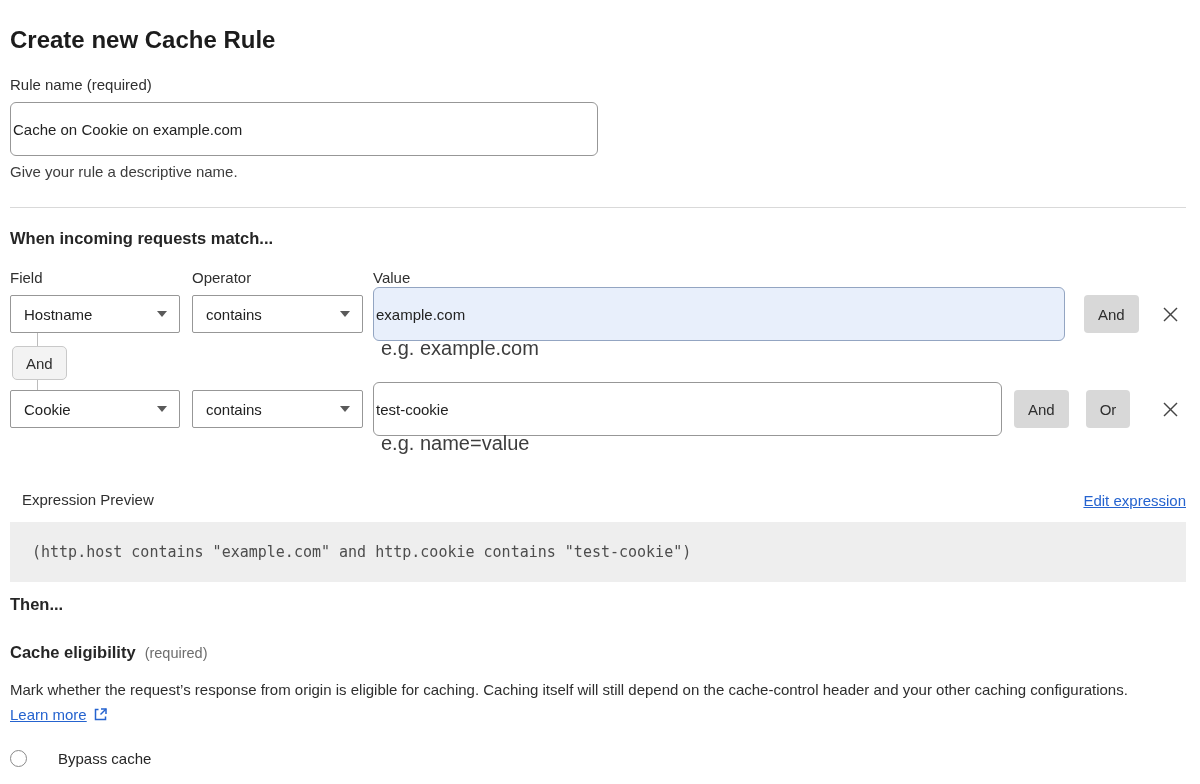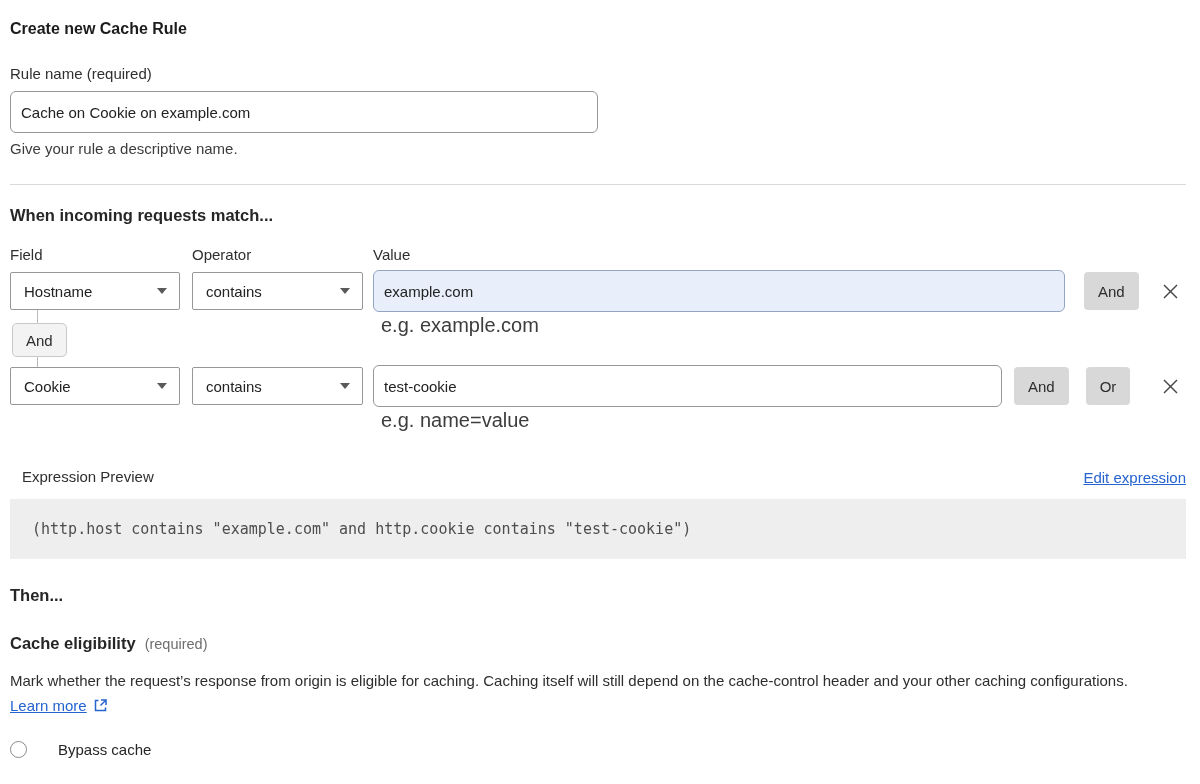--- a/index.html
+++ b/index.html
@@ -6,30 +6,30 @@
   html, body { background: #ffffff; }
   body {
     width: 1200px; height: 784px;
     font-family: "Liberation Sans", sans-serif;
     color: #2e2e2e;
     overflow: hidden;
   }
   .container { padding: 8px 14px 0 10px; }
 
   .page-title {
-    font-size: 16px; font-weight: 700; color: #1c1c1c;
-    line-height: 26px; margin-top: 8px;
+    font-size: 24px; font-weight: 700; color: #1c1c1c;
+    line-height: 26px; margin-top: 19px;
   }
 
   .field-label { font-size: 15px; color: #2f2f2f; line-height: 18px; }
   .rule-name-label { margin-top: 23px; }
 
   .text-input {
-    height: 42px; border: 1px solid #979797; border-radius: 6px;
-    padding: 0 10px; font-size: 15px; color: #222;
+    height: 54px; border: 1px solid #979797; border-radius: 6px;
+    padding: 0 2px; font-size: 15px; color: #222;
     font-family: "Liberation Sans", sans-serif;
     background: #fff; outline: none; display: block;
   }
   .rule-name-input { margin-top: 8px; width: 588px; }
 
   .helper-text { font-size: 15px; color: #3d3d3d; line-height: 18px; }
   .rule-name-helper { margin-top: 7px; }
 
   .divider { border: none; border-top: 1px solid #d9d9d9; margin-top: 26px; }
 
@@ -100,21 +100,21 @@
   }
   .link {
     color: #2563cf; text-decoration: underline; font-size: 15px; cursor: pointer;
   }
   .code-box {
     margin-top: 13px; height: 60px; background: #eeeeee;
     display: flex; align-items: center; padding: 0 22px;
     font-family: "DejaVu Sans Mono", monospace; font-size: 15px; color: #4d4d4d;
   }
 
-  .then-heading { margin-top: 26px; }
+  .then-heading { margin-top: 12px; }
 
   .eligibility-heading-row { margin-top: 27px; display: flex; align-items: baseline; }
   .required-tag { font-size: 14.5px; color: #6e6e6e; margin-left: 9px; }
 
   .description {
     margin-top: 14px; font-size: 15px; line-height: 25px; color: #2e2e2e;
     max-width: 1155px;
   }
   .inline-link { color: #2563cf; text-decoration: underline; cursor: pointer; }
   .ext-icon { display: inline-block; vertical-align: -2px; margin-left: 6px; }

